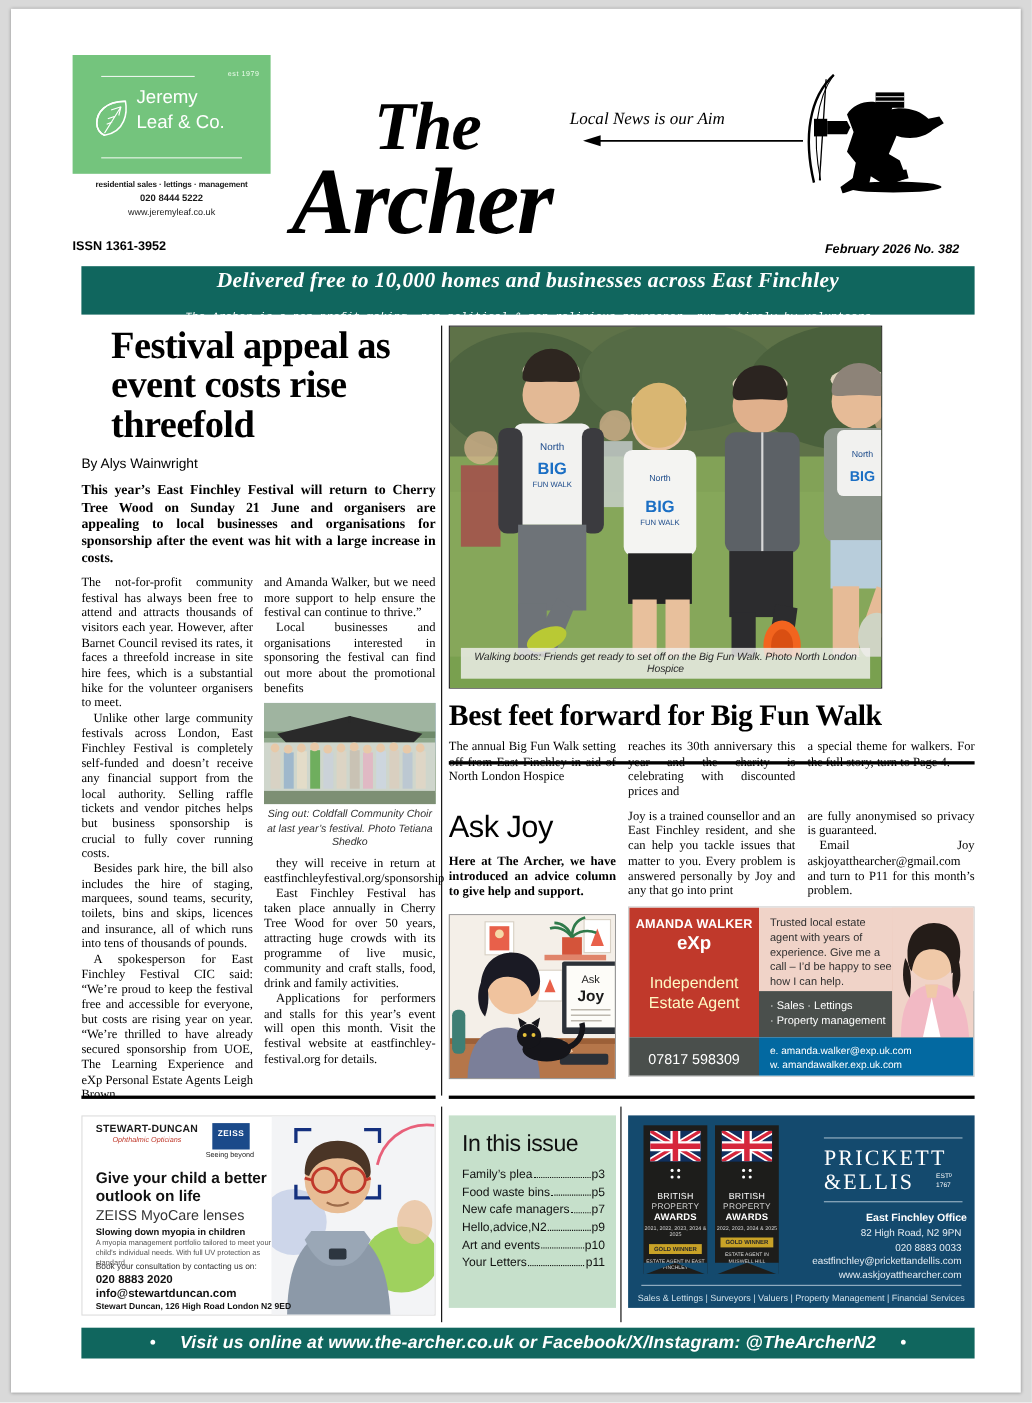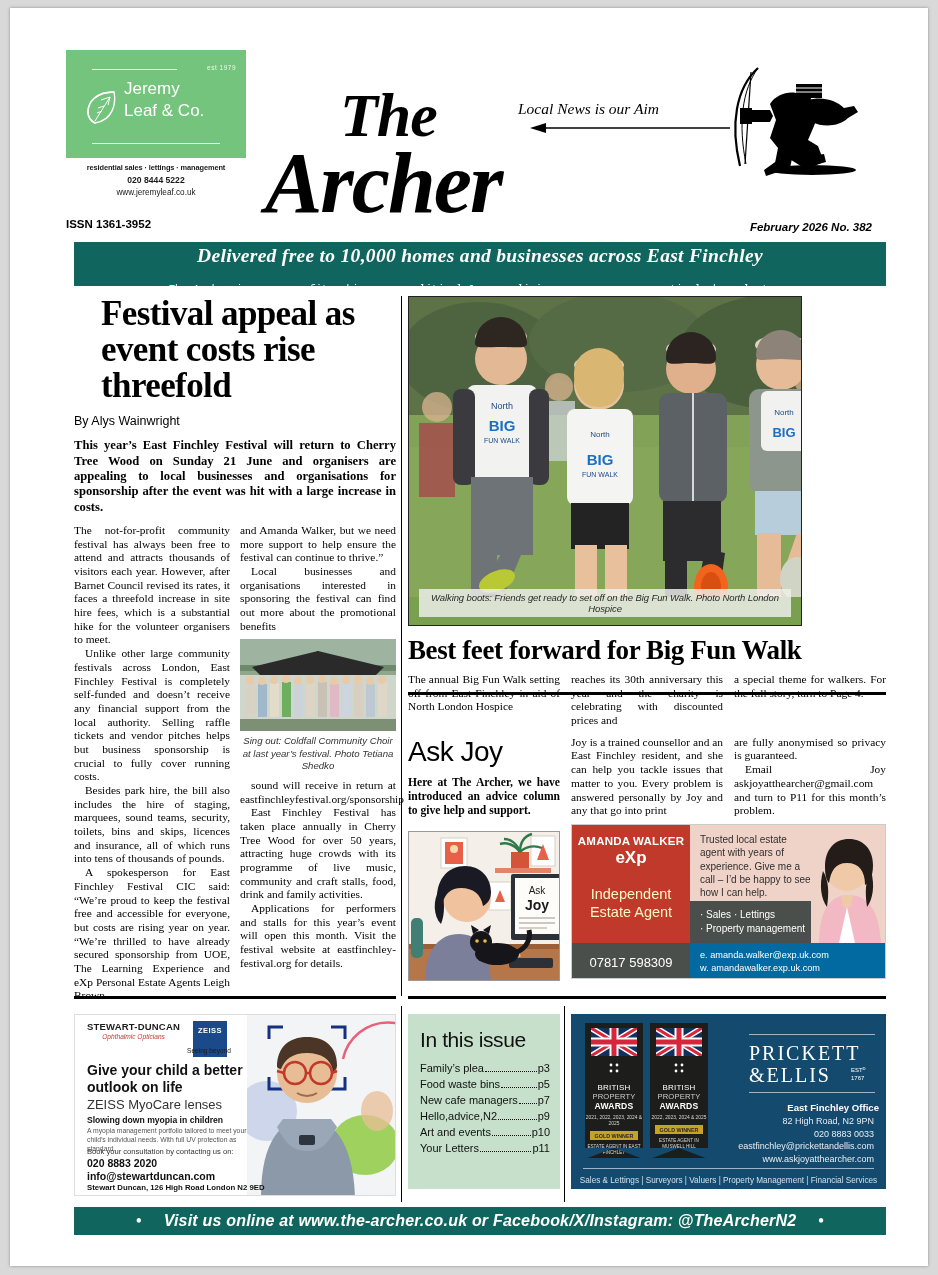--- a/index.html
+++ b/index.html
@@ -240,21 +240,21 @@
     width: 322px; height: 182px; position: relative; overflow: hidden;
     background: #ffffff; border: 1px solid #ddd;
   }
   .sd-logo {
     position: absolute; left: 12px; top: 6px;
     font-family: "Liberation Sans", sans-serif;
   }
   .sd-logo .n { font-size: 9.5px; font-weight: 700; color: #1b1b1b; letter-spacing: .2px;}
   .sd-logo .s { font-size: 6.6px; color: #c0392b; font-style: italic; margin-top: 1px; text-align:center;}
   .zeiss {
-    position: absolute; left: 118px; top: 6px; width: 34px; height: 36px;
+    position: absolute; left: 118px; top: 6px; width: 34px; height: 24px;
     background: #1b4a8a;
   }
   .zeiss-t {
     color: #fff; font-family: "Liberation Sans", sans-serif;
     font-size: 7.5px; font-weight: 700; text-align: center;
     padding-top: 5px; letter-spacing: .5px;
   }
   .zeiss-sb {
     position: absolute; left: 112px; top: 32px;
     font-family: "Liberation Sans", sans-serif; font-size: 6.6px;
@@ -533,21 +533,21 @@
                   <circle cx="118" cy="40" r="4"></circle>
                 <circle cx="130" cy="42" r="4"></circle>
                   <circle cx="142" cy="41" r="4"></circle>
               </g>
               <rect x="0" y="80" width="156" height="12" fill="#7d8f74"></rect>
             </svg>
           </div>
           <div class="caption">Sing out: Coldfall Community Choir at last year’s festival. Photo Tetiana Shedko</div>
 
           <div class="bodytext" style="margin-top:6px;">
-            <p>sound will receive in return at eastfinchleyfestival.org/sponsorship</p>
+            <p>they will receive in return at eastfinchleyfestival.org/sponsorship</p>
             <p>East Finchley Festival has taken place annually in Cherry Tree Wood for over 50 years, attracting huge crowds with its programme of live music, community and craft stalls, food, drink and family activities.</p>
             <p>Applications for performers and stalls for this year’s event will open this month. Visit the festival website at eastfinchley-festival.org for details.</p>
           </div>
         </div>
       </div>
       <div class="hline thick" style="left:0; top:700px; width:322px;"></div>
     </div>
 
     <div class="right">
 

